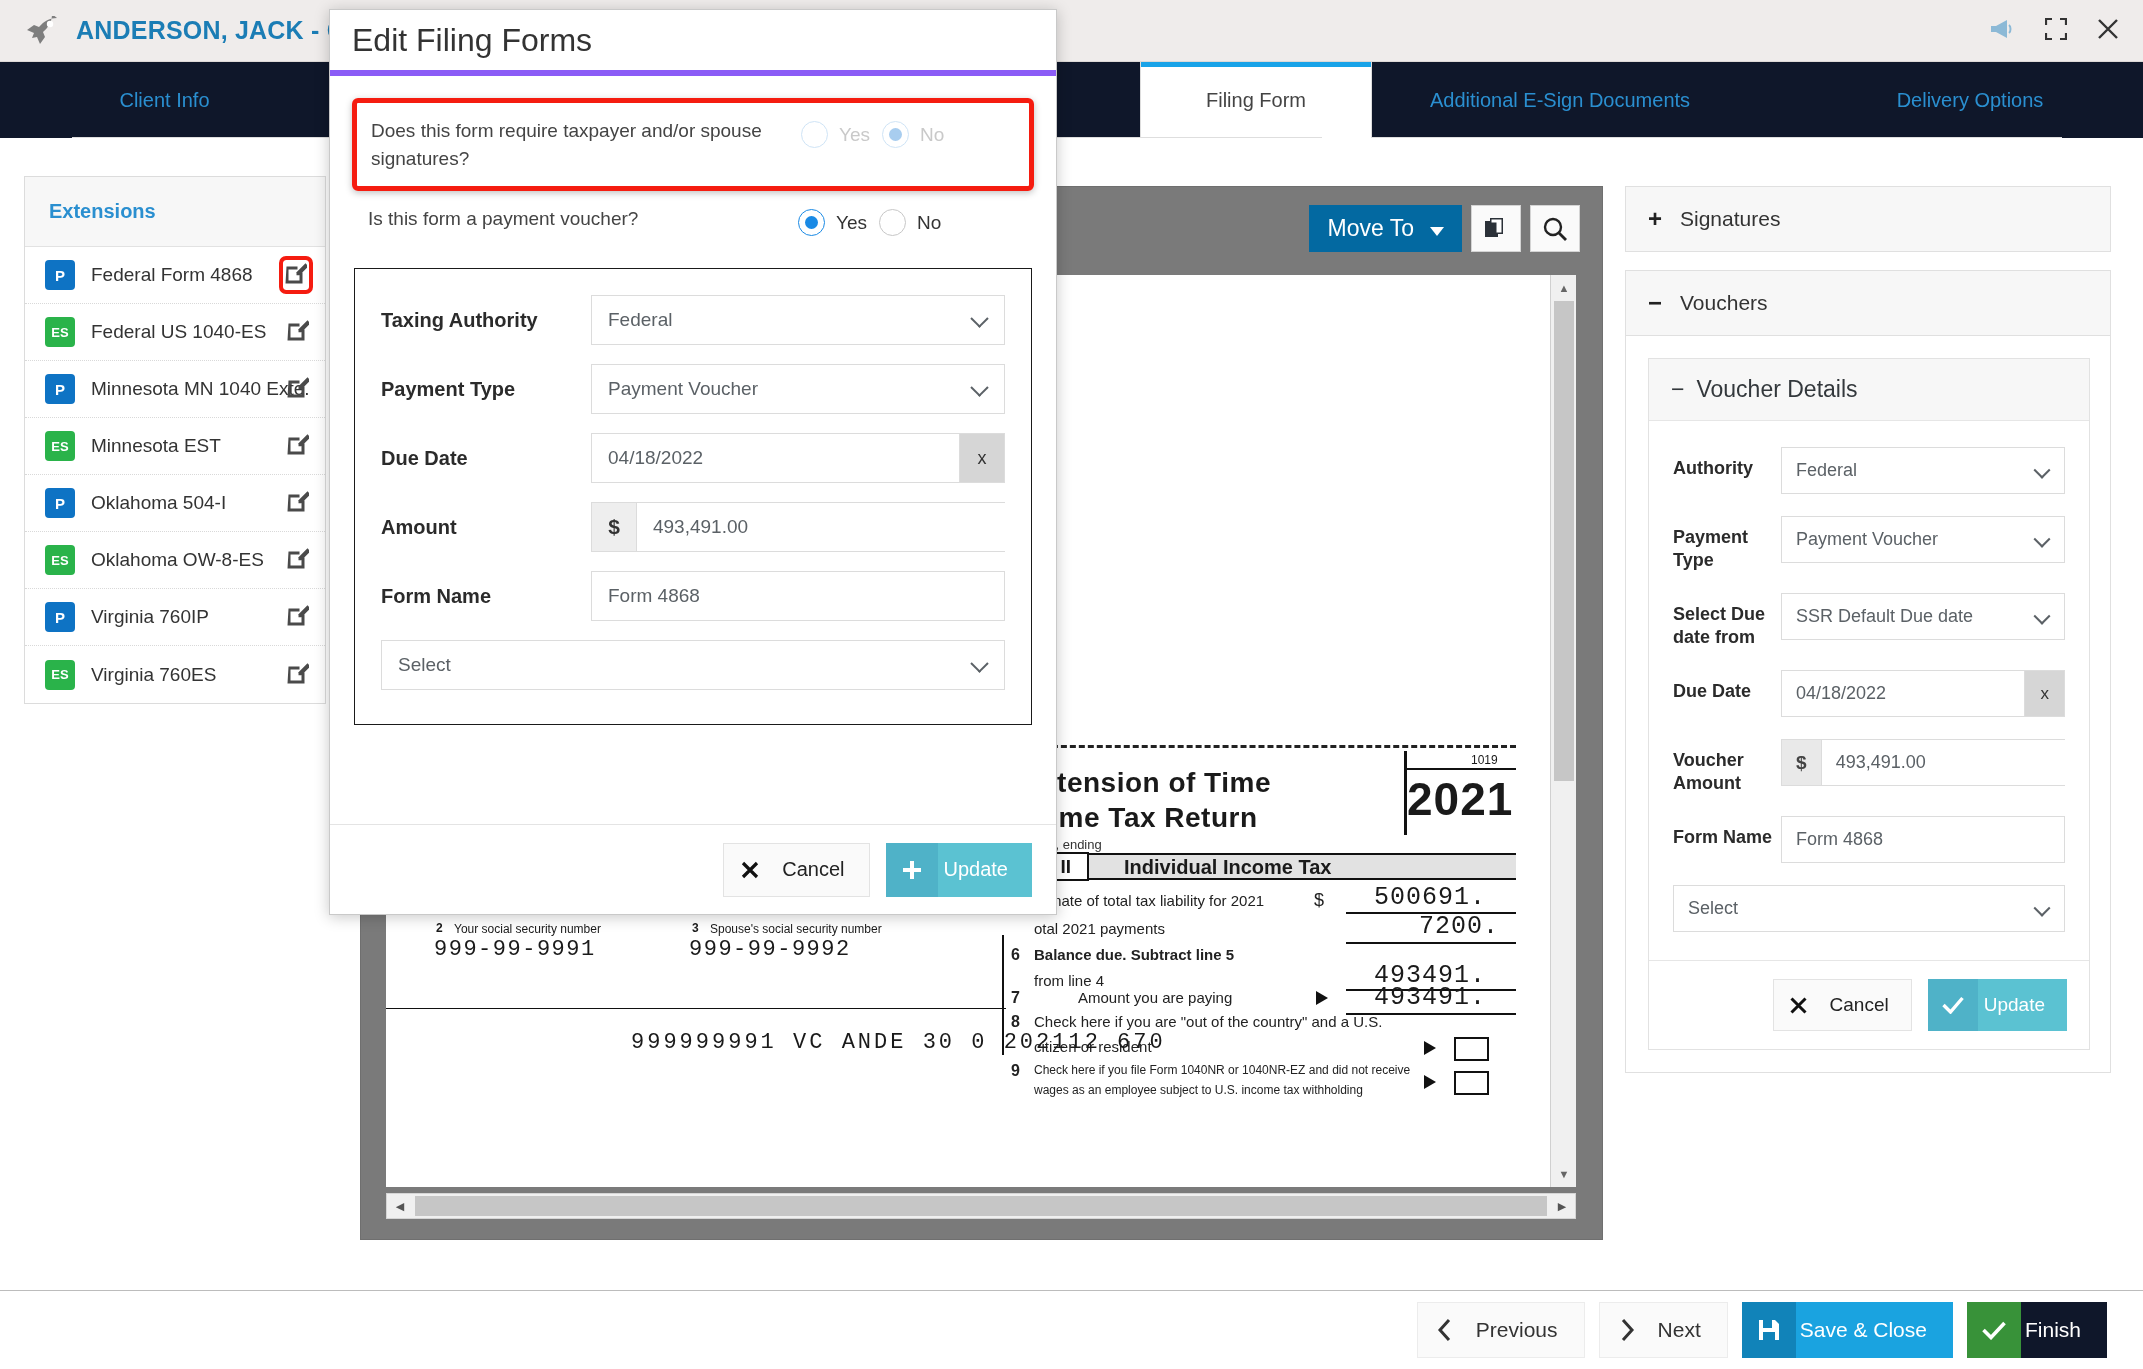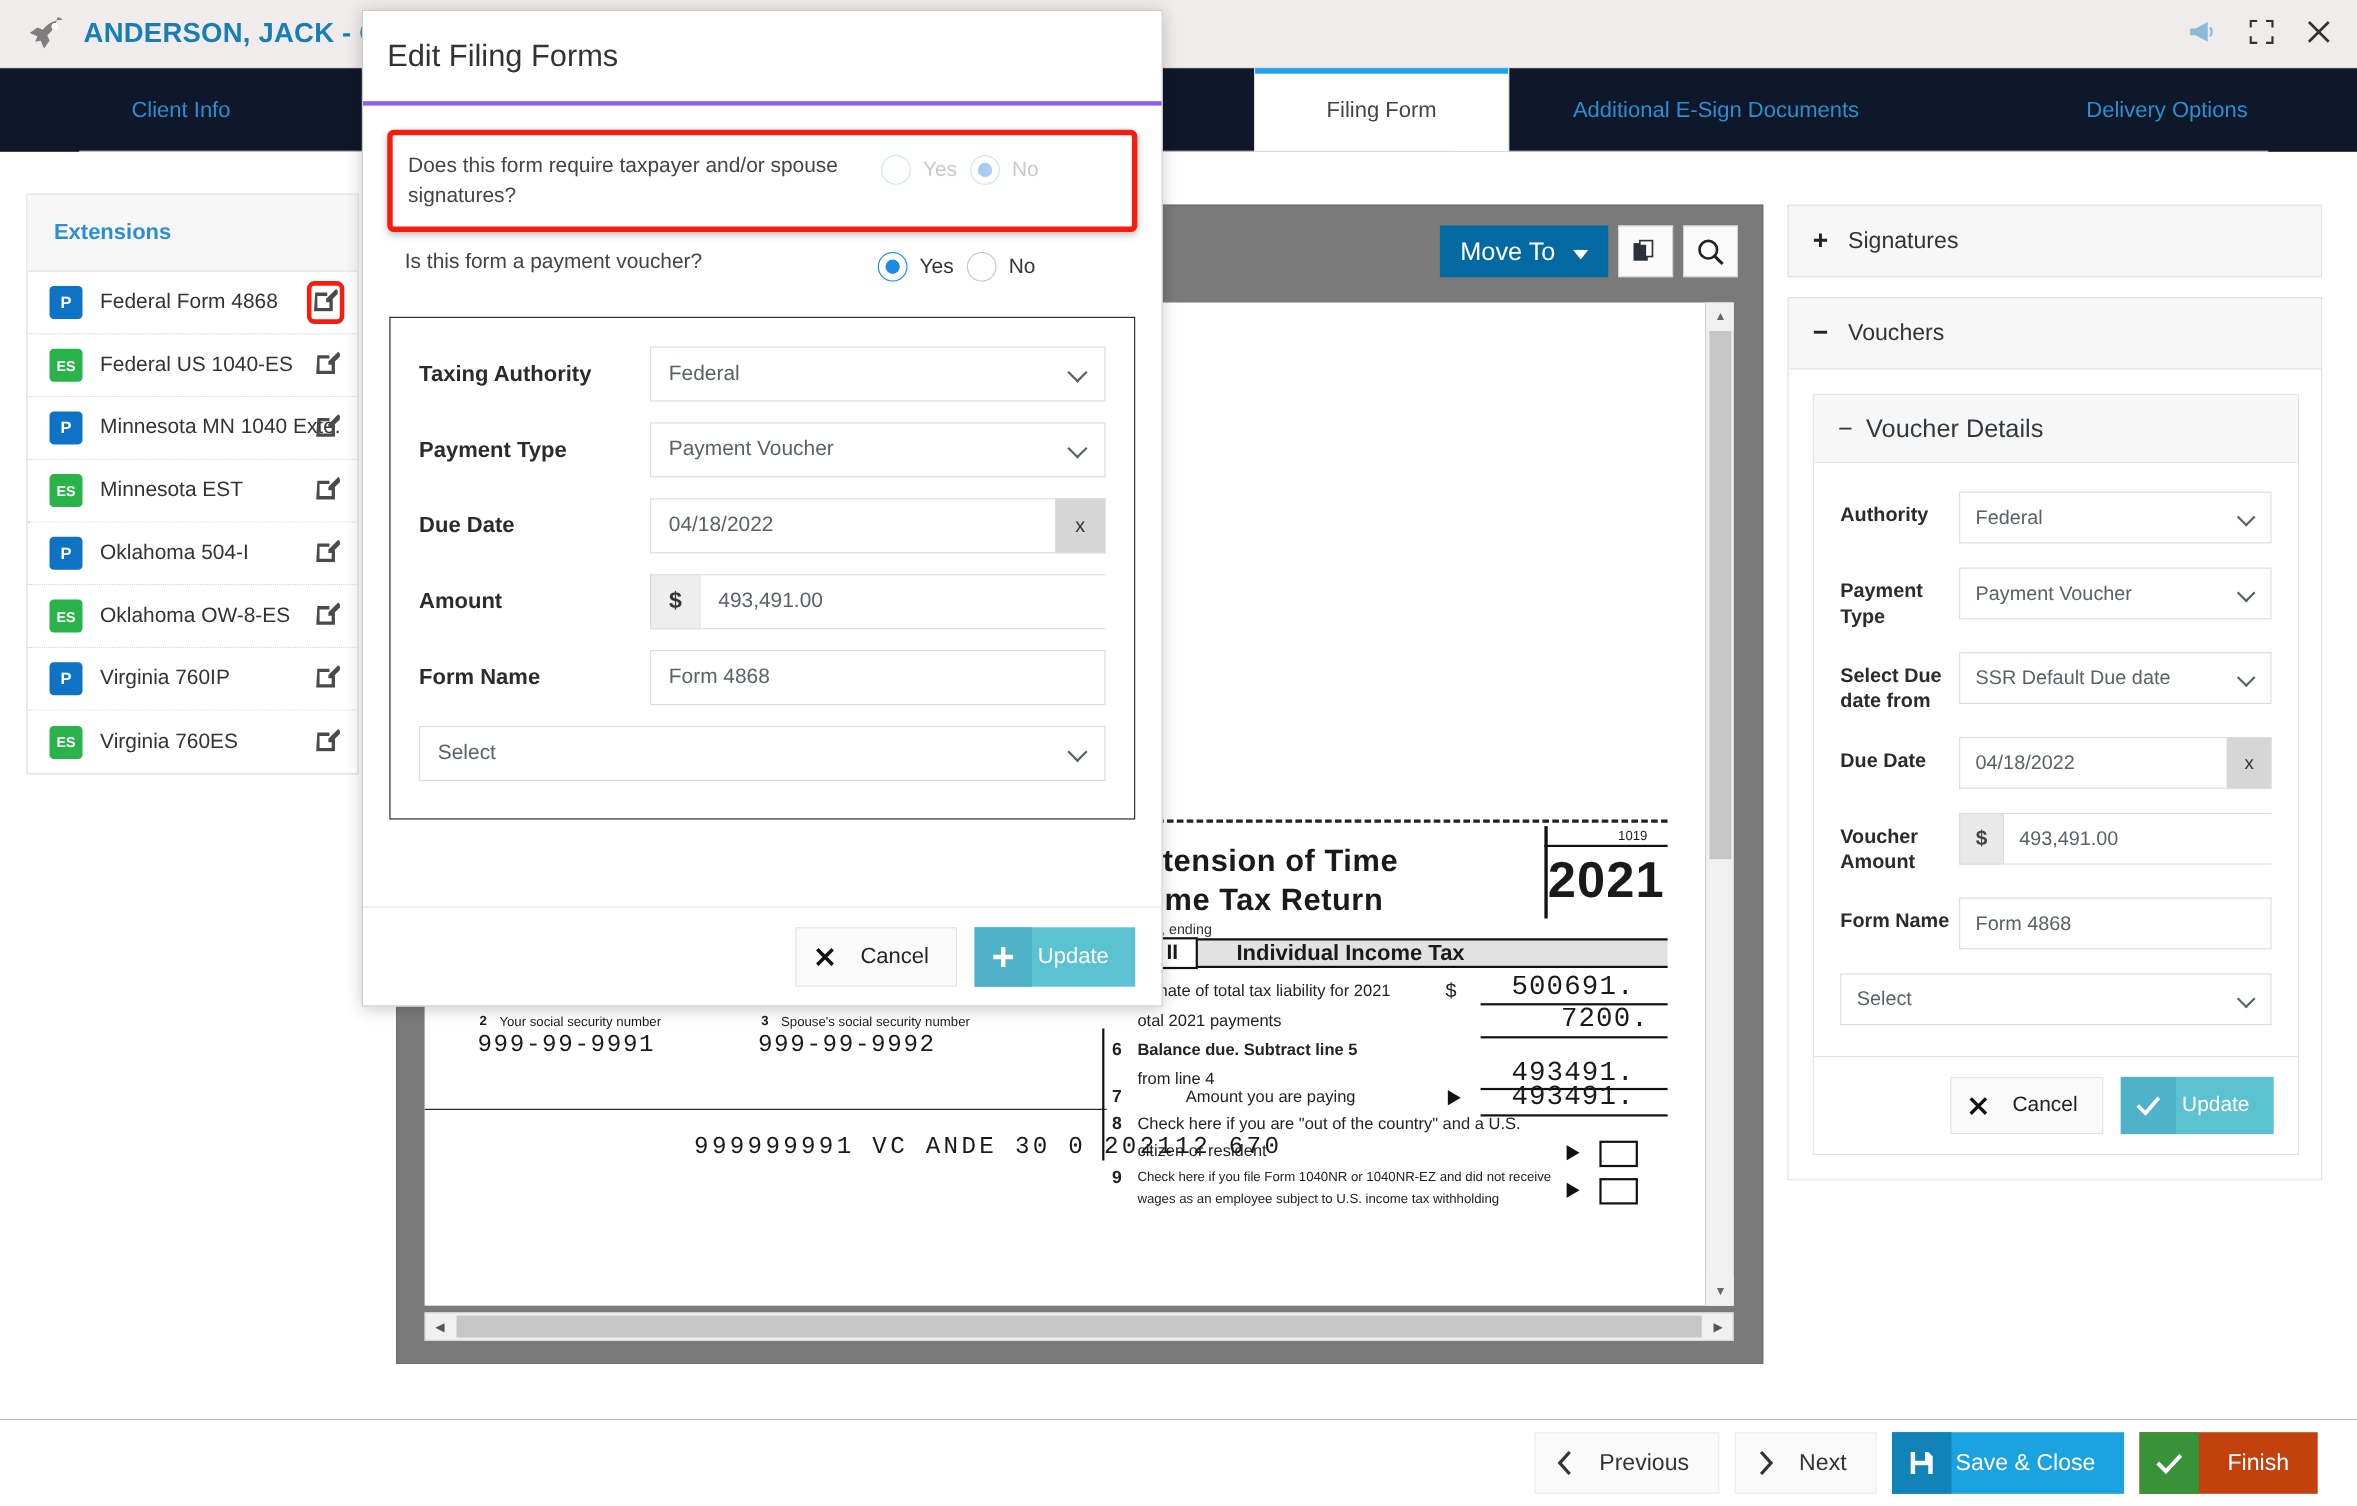--- a/index.html
+++ b/index.html
@@ -192,32 +192,32 @@
     display:flex; align-items:center; justify-content:flex-end; padding-right:36px; gap:14px;
   }
   .bb {
     height:56px; display:flex; align-items:center; cursor:pointer; font-size:21px; border:none;
   }
   .bb .bico { width:54px; height:56px; display:flex; align-items:center; justify-content:center; }
   .bb .blbl { padding:0 26px 0 4px; }
   .bb-prev, .bb-next { background:#fafafa; border:1px solid #ececec; color:#333; }
   .bb-save { background:#1aa3e0; color:#fff; }
   .bb-save .bico { background:#1183b9; }
-  .bb-finish { background:#c2410c; color:#fff;gap:22px; }
+  .bb-finish { background:#0f172a; color:#fff; }
   .bb-finish .bico { background:#389239; }
 
   
   .modal {
     position:absolute; left:329px; top:9px; width:728px; height:906px;
     background:#fff; border:1px solid #c9c9c9; box-shadow:0 2px 14px rgba(0,0,0,.22);
     z-index:50; display:flex; flex-direction:column;
   }
   .modal-head {
-    height:86px; border-bottom:4px solid #8b5cf6; display:flex; align-items:center;
-    padding-left:22px; font-size:28px; color:#333;
+    height:66px; border-bottom:6px solid #8b5cf6; display:flex; align-items:center;
+    padding-left:22px; font-size:32px; color:#333;
   }
   .modal-body { flex:1; padding:22px 24px 0 24px; position:relative; }
   .qrow { display:flex; align-items:flex-start; padding:10px 14px; }
   .qtext { flex:1; font-size:19px; color:#444; line-height:1.45; max-width:430px; }
   .radios { display:flex; align-items:center; gap:12px; padding-top:4px; }
   .radio { display:flex; align-items:center; gap:11px; cursor:pointer; }
   .rdot {
     width:27px; height:27px; border-radius:50%; border:1.5px solid #c7c7c7; background:#fff;
     display:flex; align-items:center; justify-content:center; flex:0 0 auto;
   }

